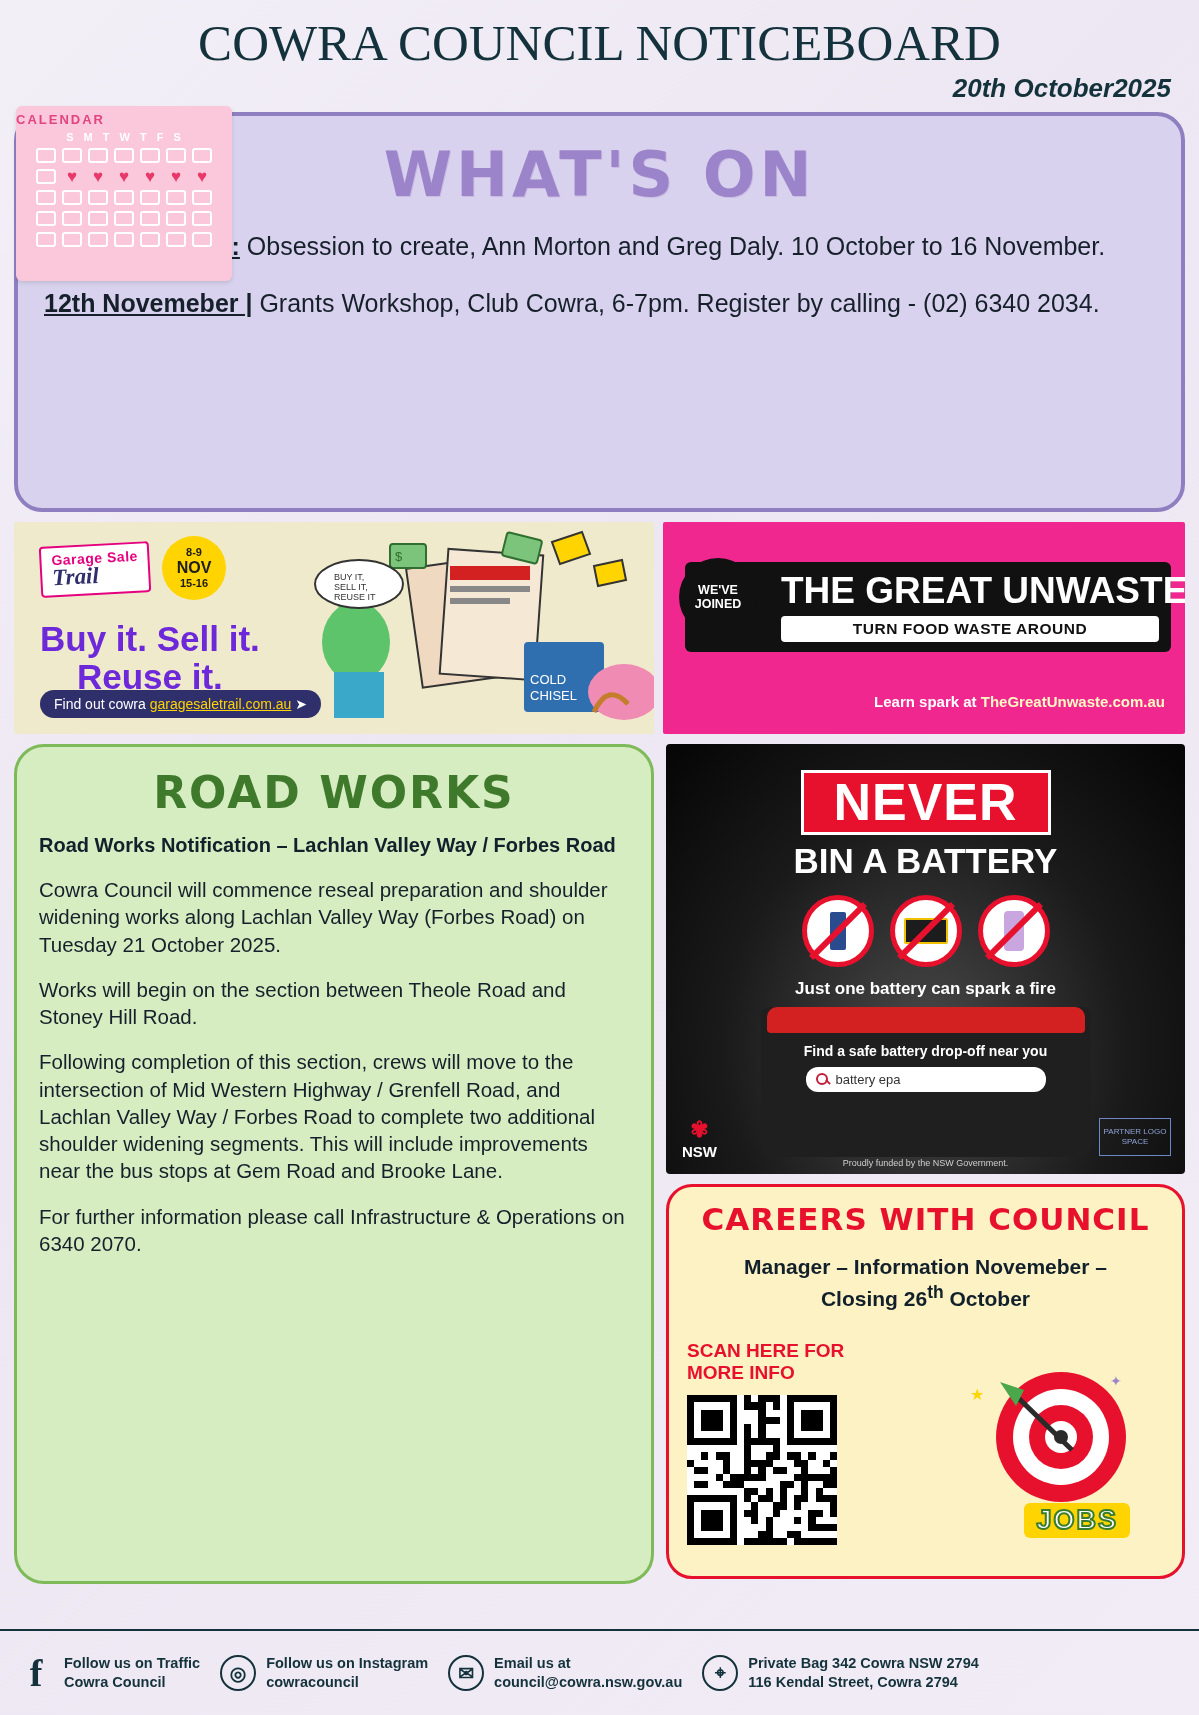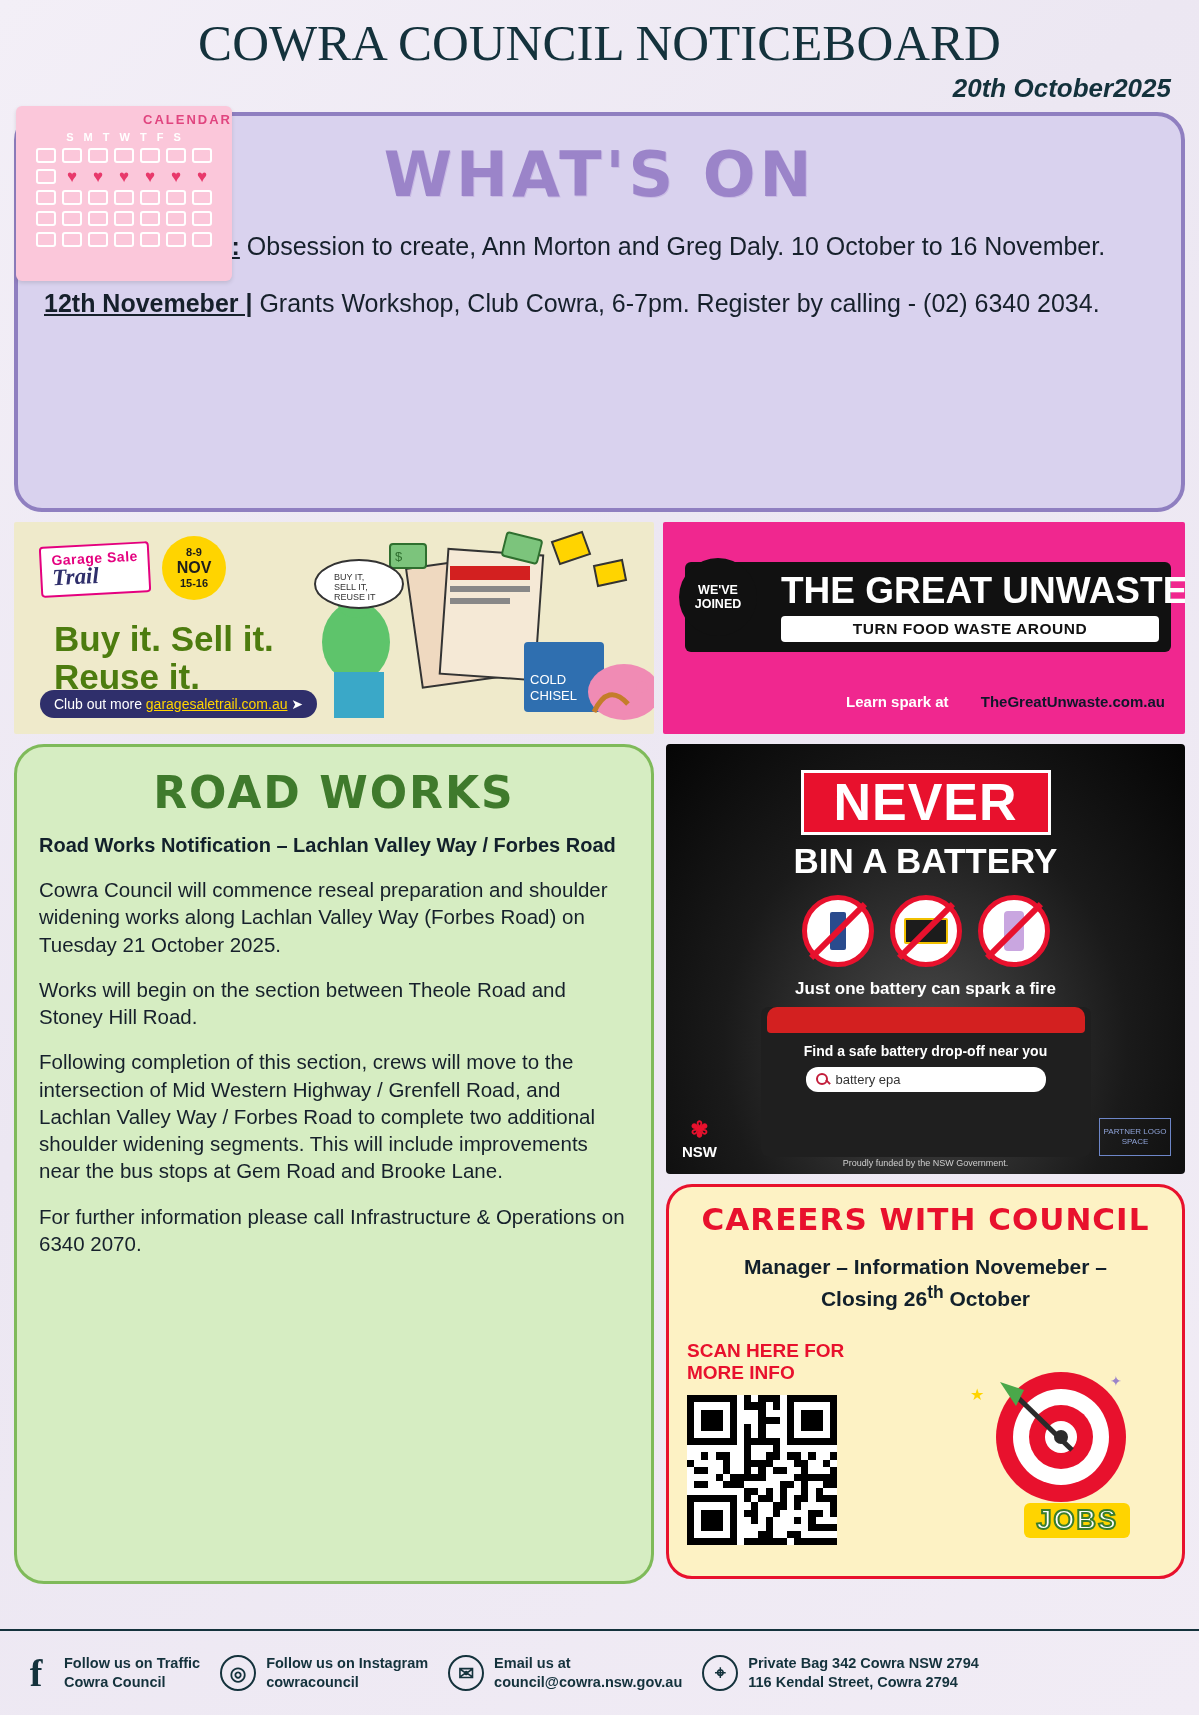--- a/index.html
+++ b/index.html
@@ -62,27 +62,26 @@
   .calendar-icon {
     position: absolute;
     left: 2px; top: -6px;
     width: 216px; height: 175px;
     background: #fbc7da;
     border-radius: 6px;
     box-shadow: 0 2px 4px rgba(0,0,0,.12);
     padding-top: 6px;
   }
   .calendar-icon .cal-label {
-    text-align: right;
+    text-align: left;
     font-size: 13px;
     letter-spacing: 2px;
     font-weight: bold;
     color: #e0457f;
     margin-bottom: 4px;
-    padding-left: 34px;
   }
   .calendar-icon .cal-hdr {
     display: flex; justify-content: center; gap: 9px;
     font-size: 11px; font-weight: bold; color: #fff;
     letter-spacing: 1px; margin-bottom: 5px;
   }
   .cal-grid { display: grid; grid-template-columns: repeat(7, 20px); gap: 6px; justify-content: center; }
   .cal-cell { width: 20px; height: 15px; border: 2px solid #fff; border-radius: 3px; }
   .cal-heart { color: #e8396b; font-size: 17px; line-height: 15px; text-align: center; border: none; }
   .whatson-body {
@@ -117,22 +116,22 @@
   .gst-logo .l2 { font-family:"Liberation Serif",serif; font-style: italic; font-size: 23px; font-weight: bold; color: #2f2f6b; margin-top:-3px;}
   .gst-badge {
     position: absolute; left: 148px; top: 14px;
     width: 64px; height: 64px; border-radius: 50%;
     background: #ffd400; color: #1d1d1d;
     font-size: 11px; font-weight: bold; text-align: center;
     display: flex; flex-direction: column; justify-content: center; line-height: 1.15;
   }
   .gst-badge b { font-size: 16px; }
   .gst-head {
-    position: absolute; left: 40px; top: 98px;
-    font-size: 35px; font-weight: bold; color: #4d7c0f; line-height: 1.08;
+    position: absolute; left: 26px; top: 98px;
+    font-size: 35px; font-weight: bold; color: #6d28d9; line-height: 1.08; text-align: center;
   }
   .gst-foot {
     position: absolute; left: 26px; bottom: 16px;
     background: #2f2f6b; color: #fff;
     font-size: 14px; padding: 6px 14px; border-radius: 14px;
   }
   .gst-foot u { color: #ffd400; }
   .gst-art {
     position: absolute; right: 0; top: 0; width: 360px; height: 100%;
   }
@@ -157,21 +156,21 @@
   }
   .uw-main { color: #fff; font-size: 37px; font-weight: bold; letter-spacing: 0px; line-height: 1; white-space: nowrap;}
   .uw-sub {
     background: #fff; color: #111; font-size: 15.5px; font-weight: bold;
     text-align: center; border-radius: 4px; margin-top: 7px; padding: 4px 0; letter-spacing: .5px;
   }
   .uw-learn {
     position: absolute; right: 20px; bottom: 24px;
     color: #fff; font-size: 15px; font-weight: bold;
   }
-  .uw-learn b { color: #0f172a; margin-left: 28px; }
+  .uw-learn b { color: #fef9c3; }
 
   
   .main-cols { display: flex; margin: 10px 14px 0 14px; gap: 12px; }
   .left-col { width: 640px; }
   .right-col { flex: 1; }
 
   .roadworks {
     border: 3px solid #7fba5a;
     background: #d6edc2;
     border-radius: 30px;
@@ -391,21 +390,21 @@
       <div class="gst-badge">
         <span>8-9</span>
         <b>NOV</b>
         <span>15-16</span>
       </div>
       <div class="gst-head">
         <div>Buy it. Sell it.</div>
         <div>Reuse it.</div>
       </div>
       <div class="gst-foot">
-        <span>Club out more </span><u>garagesaletrail.com.au</u>
+        <span>Find out cowra </span><u>garagesaletrail.com.au</u>
         <span>➤</span>
       </div>
     </div>
 
     <div class="unwaste">
       <div class="uw-circ">
         <span>WE'VE JOINED</span>
       </div>
       <div class="uw-bar">
         <div class="uw-main">THE GREAT UNWASTE</div>

